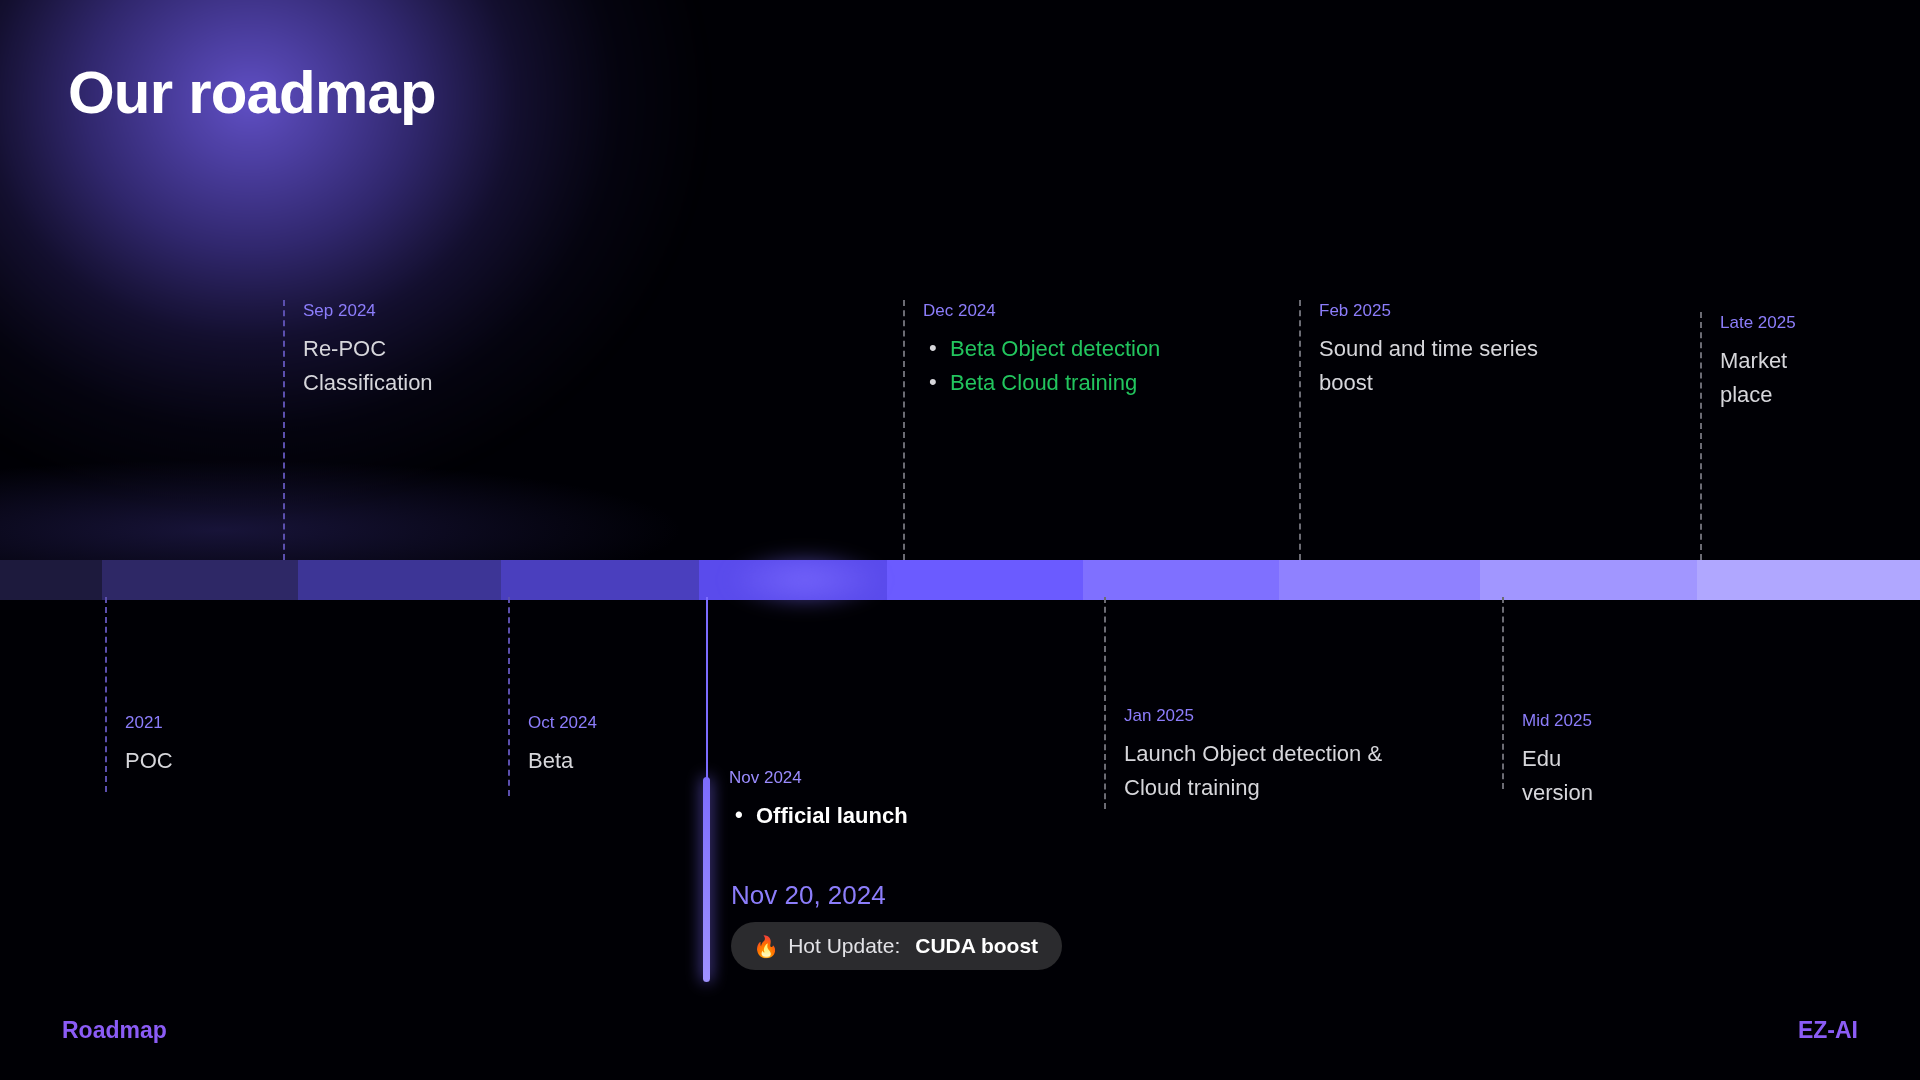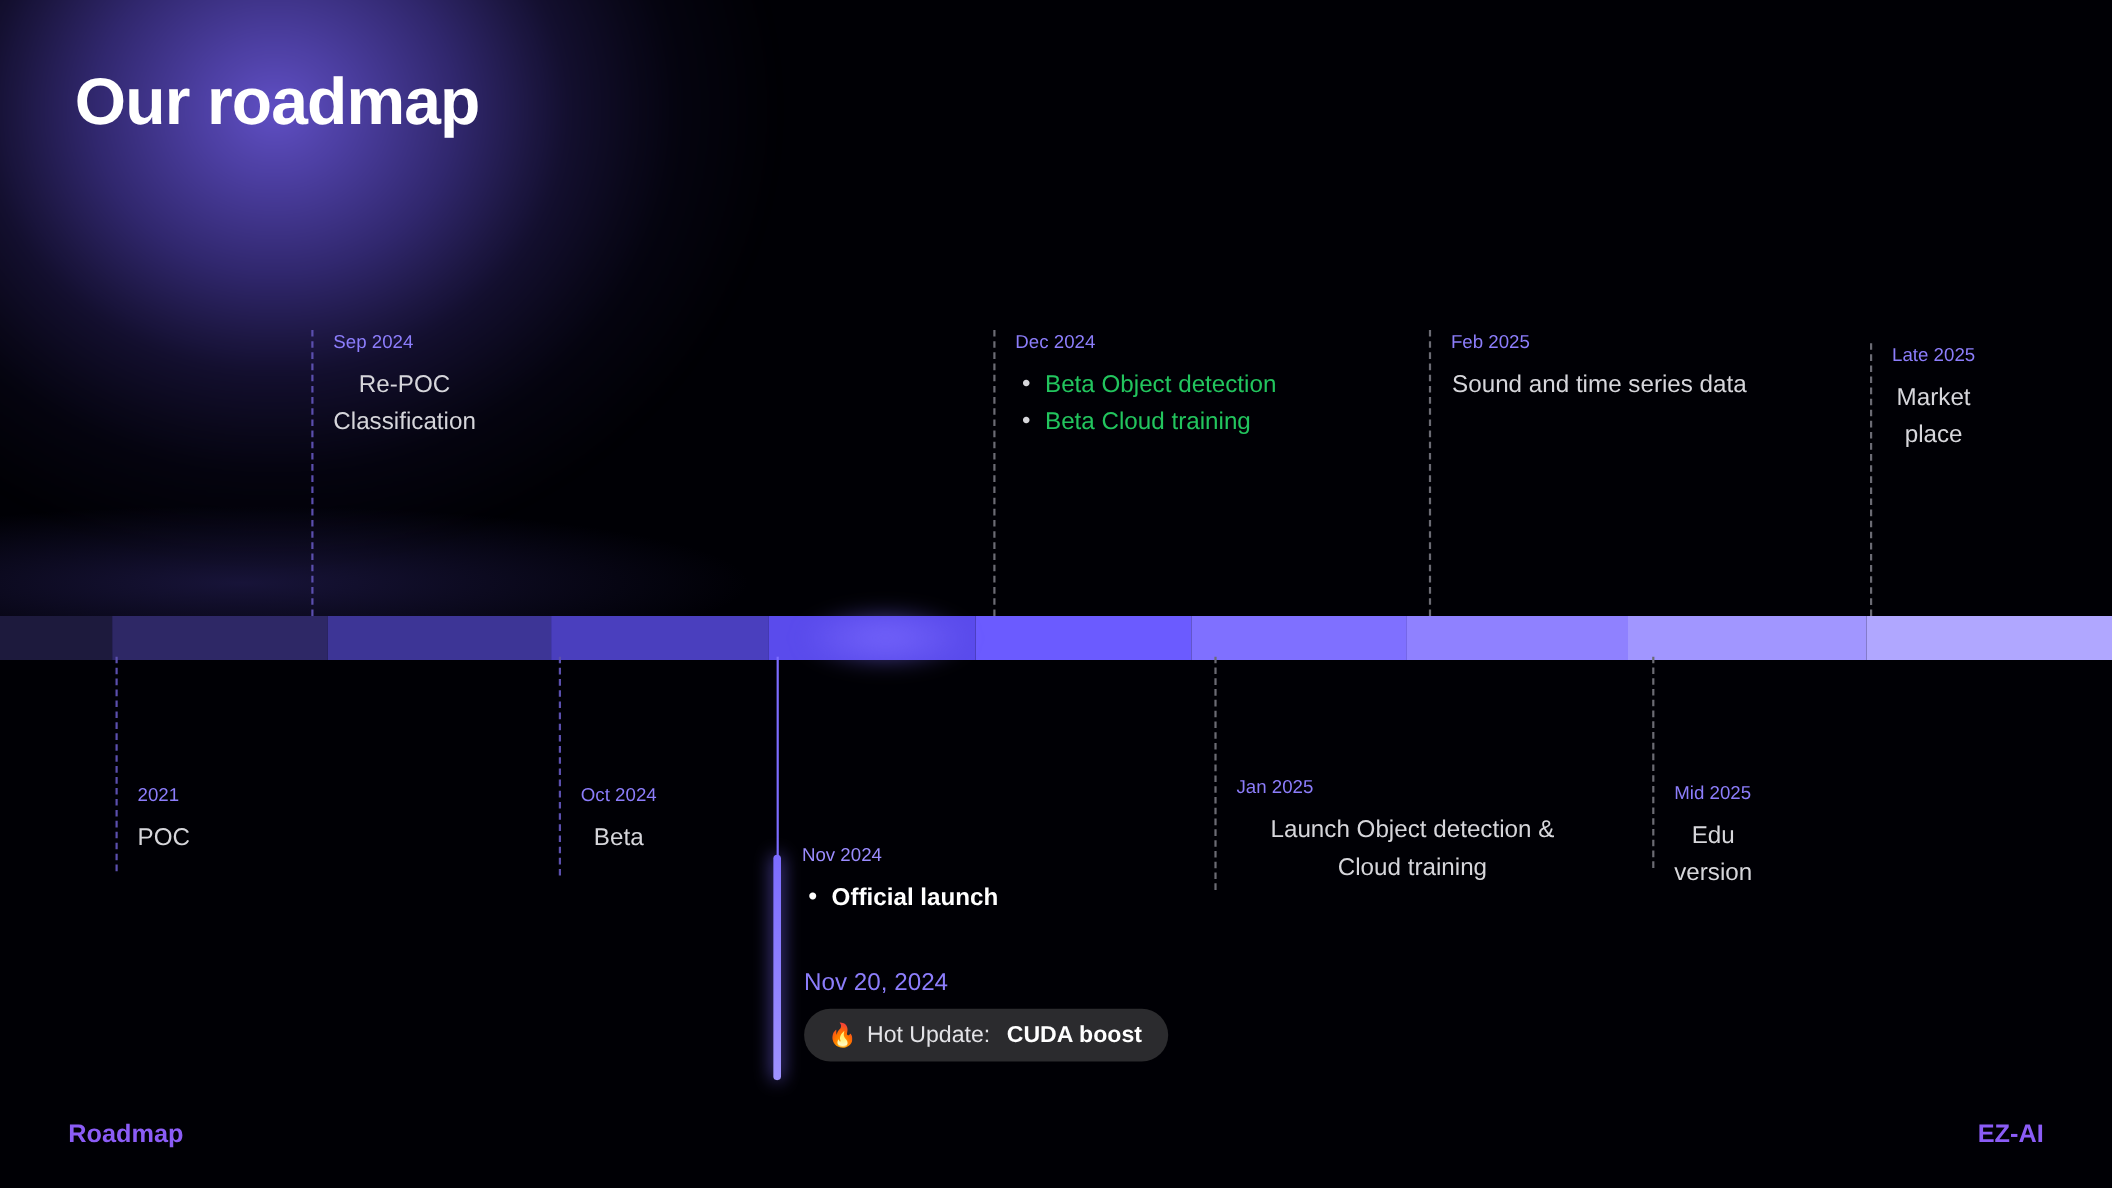--- a/index.html
+++ b/index.html
@@ -69,37 +69,37 @@
   }
   .ms .content { position:absolute; left:20px; }
   .ms.active .content { left:26px; }
 
   .date {
     color:#8c7dfb; font-size:17px; line-height:1.25;
     white-space:nowrap; margin-bottom:11px;
   }
   .ms.active .date { color:#9b8cff; }
   .desc {
-    color:#d6d6db; font-size:22px; line-height:1.52;text-align:center;
+    color:#d6d6db; font-size:22px; line-height:1.52;
   }
   ul.bullets { list-style:none; }
   ul.bullets li {
     color:#22c55e; font-size:22px; line-height:1.52;
     position:relative; padding-left:27px; white-space:nowrap;
   }
   ul.bullets li::before {
     content:"•"; position:absolute; left:6px; top:-1px;
     font-size:22px; color:#d6d6db;
   }
   .ms.active ul.bullets li { color:#ffffff; font-weight:bold; }
   .ms.active ul.bullets li::before { color:#ffffff; }
 
   
   .hot-wrap { position:absolute; left:731px; top:880px; }
-  .hot-date { color:#8c7dfb; font-size:22px; margin-bottom:11px; }
+  .hot-date { color:#8c7dfb; font-size:26px; margin-bottom:11px; }
   .pill {
     display:inline-flex; align-items:center; gap:9px;
     background:#2b2b2e; border-radius:26px;
     padding:12px 24px 12px 22px;
     font-size:21px; color:#e2e2e6; white-space:nowrap;
   }
   .pill .flame { font-size:21px; line-height:1; }
   .pill .bold { font-weight:bold; color:#ffffff; margin-left:6px; }
 
   
@@ -152,21 +152,21 @@
         <li>Beta Object detection</li>
         <li>Beta Cloud training</li>
       </ul>
     </div>
   </div>
 
   <div class="ms grey" style="left:1299px; top:300px;">
     <div class="connector" style="top:0; height:260px;"></div>
     <div class="content">
       <div class="date">Feb 2025</div>
-      <div class="desc" style="width:270px;">Sound and time series data</div>
+      <div class="desc" style="width:270px;">Sound and time series boost</div>
     </div>
   </div>
 
   <div class="ms grey" style="left:1700px; top:312px;">
     <div class="connector" style="top:0; height:248px;"></div>
     <div class="content">
       <div class="date">Late 2025</div>
       <div class="desc">Market place</div>
     </div>
   </div>

